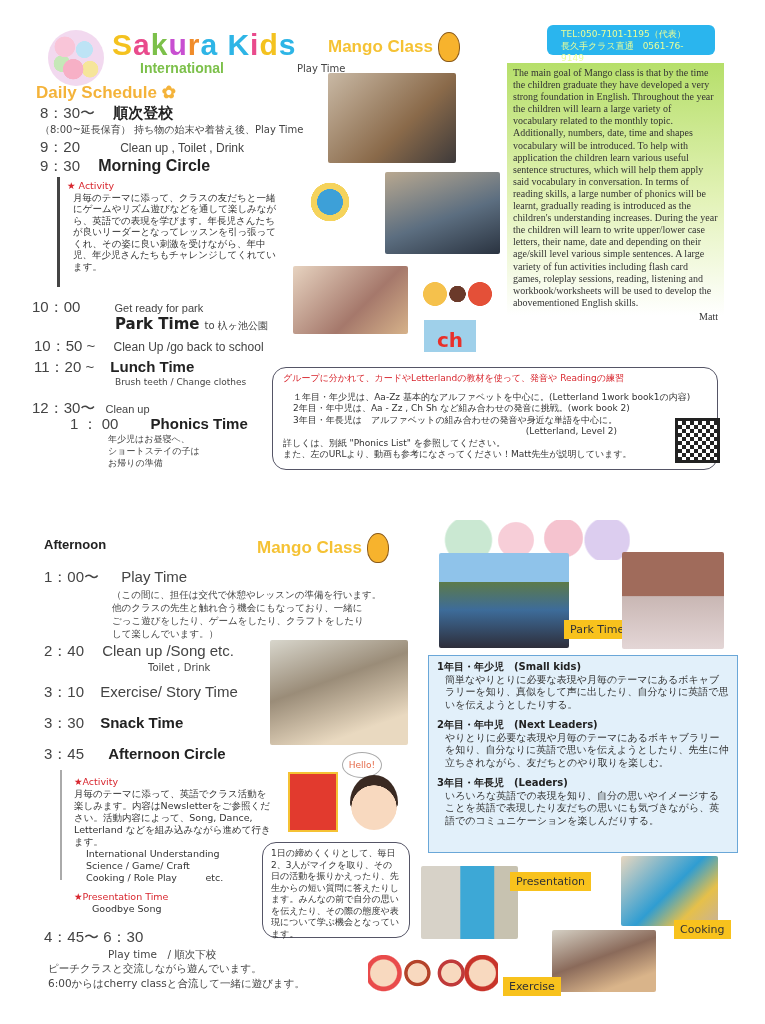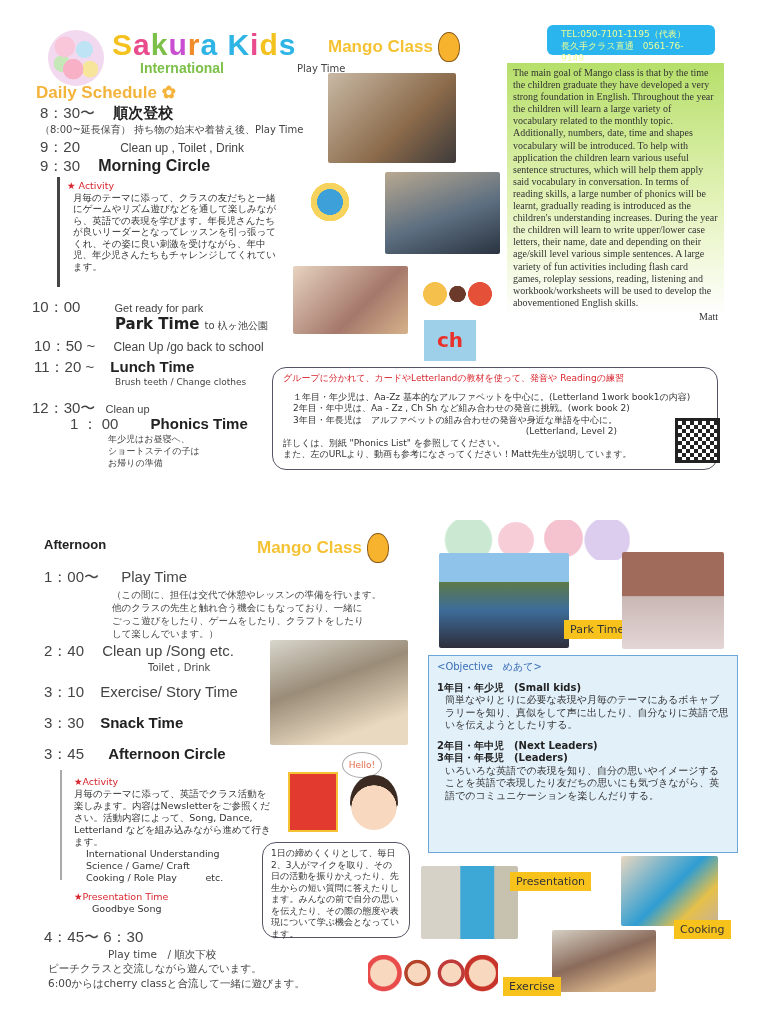--- a/index.html
+++ b/index.html
@@ -94,21 +94,21 @@
 <div class="abs small" style="left:108px;top:433px;font-size:9px;line-height:12px;white-space:pre-line">年少児はお昼寝へ、
 ショートステイの子は
 お帰りの準備</div>
 
 <div class="abs" style="left:297px;top:63px;font-size:10px;color:#444">Play Time</div>
 <div class="abs photo" style="left:328px;top:73px;width:128px;height:90px;background:linear-gradient(135deg,#c9b9a5,#8a6a4a 60%,#3e3a3a)"></div>
 <div class="abs" style="left:300px;top:172px;width:60px;height:60px;background:radial-gradient(circle,#3da0d8 0 30%,#f5d35c 31% 45%,transparent 46%)"></div>
 <div class="abs photo" style="left:385px;top:172px;width:115px;height:82px;background:linear-gradient(160deg,#b8a890,#5c6e80 55%,#2a3340)"></div>
 <div class="abs photo" style="left:293px;top:266px;width:115px;height:68px;background:linear-gradient(135deg,#e7d3c0,#a5786b 60%,#d6b28a)"></div>
 <div class="abs" style="left:420px;top:278px;width:75px;height:40px;background:radial-gradient(circle at 20% 40%,#f5c14c 0 18%,transparent 19%),radial-gradient(circle at 50% 40%,#6b3a2a 0 18%,transparent 19%),radial-gradient(circle at 80% 40%,#e45038 0 18%,transparent 19%)"></div>
-<div class="abs" style="left:424px;top:320px;width:52px;height:41px;background:#9fd0ea;color:#e9302a;font-weight:bold;font-size:20px;text-align:center;line-height:40px">ch</div>
+<div class="abs" style="left:424px;top:320px;width:52px;height:32px;background:#9fd0ea;color:#e9302a;font-weight:bold;font-size:20px;text-align:center;line-height:40px">ch</div>
 
 <div class="abs bubble" style="left:272px;top:367px;width:446px;height:103px;padding:5px 10px;font-size:9px;line-height:11.5px">
   <div class="red" style="margin-bottom:7px">グループに分かれて、カードやLetterlandの教材を使って、発音や Readingの練習</div>
   <div style="padding-left:10px">１年目・年少児は、Aa-Zz 基本的なアルファベットを中心に。(Letterland 1work book1の内容)</div>
   <div style="padding-left:10px">2年目・年中児は、Aa - Zz , Ch Sh など組み合わせの発音に挑戦。(work book 2)</div>
   <div style="padding-left:10px">3年目・年長児は　アルファベットの組み合わせの発音や身近な単語を中心に。</div>
   <div style="text-align:right;padding-right:90px">(Letterland, Level 2)</div>
   <div>詳しくは、別紙 "Phonics List" を参照してください。</div>
   <div>また、左のURLより、動画も参考になさってください！Matt先生が説明しています。</div>
 </div>
@@ -162,24 +162,24 @@
 <div class="abs time" style="left:44px;top:928px">4：45〜 6：30</div>
 <div class="abs" style="left:108px;top:948px;font-size:10.5px;color:#444">Play time　/ 順次下校</div>
 <div class="abs" style="left:48px;top:962px;font-size:10.5px;color:#444">ピーチクラスと交流しながら遊んでいます。</div>
 <div class="abs" style="left:48px;top:977px;font-size:10.5px;color:#444">6:00からはcherry classと合流して一緒に遊びます。</div>
 
 <div class="abs" style="left:440px;top:520px;width:190px;height:40px;background:radial-gradient(circle at 15% 50%,#bde3c7 0 14%,transparent 15%),radial-gradient(circle at 40% 50%,#f6c2cf 0 15%,transparent 16%),radial-gradient(circle at 65% 45%,#f3b5c4 0 15%,transparent 16%),radial-gradient(circle at 88% 50%,#d4c1ec 0 13%,transparent 14%);opacity:.8"></div>
 <div class="abs photo" style="left:439px;top:553px;width:130px;height:95px;background:linear-gradient(180deg,#8fc3ea 0 30%,#5c7a4a 31%,#3d6c9a 60%,#2e2e3a)"></div>
 <div class="abs label-y" style="left:564px;top:620px">Park Time</div>
 <div class="abs photo" style="left:622px;top:552px;width:102px;height:97px;background:linear-gradient(180deg,#a06b5b 0 45%,#c9b7b4 46%,#e4d6d6)"></div>
 <div class="abs obj">
-  <div class="t">&lt;Objective　めあて&gt;</div>
   <div class="h">1年目・年少児　(Small kids)</div>
   <div class="b">簡単なやりとりに必要な表現や月毎のテーマにあるボキャブラリーを知り、真似をして声に出したり、自分なりに英語で思いを伝えようとしたりする。</div>
   <div class="h">2年目・年中児　(Next Leaders)</div>
+  <div class="b">やりとりに必要な表現や月毎のテーマにあるボキャブラリーを知り、自分なりに英語で思いを伝えようとしたり、先生に仲立ちされながら、友だちとのやり取りを楽しむ。</div>
   <div class="h">3年目・年長児　(Leaders)</div>
   <div class="b">いろいろな英語での表現を知り、自分の思いやイメージすることを英語で表現したり友だちの思いにも気づきながら、英語でのコミュニケーションを楽しんだりする。</div>
 </div>
 <div class="abs photo" style="left:421px;top:866px;width:97px;height:73px;background:linear-gradient(90deg,#d7d2c8 0 40%,#3da8d6 41% 75%,#c7c2b0 76%)"></div>
 <div class="abs label-y" style="left:510px;top:872px">Presentation</div>
 <div class="abs photo" style="left:621px;top:856px;width:97px;height:70px;background:linear-gradient(135deg,#e8d7c0,#2f9dd2 50%,#e6c04a 75%,#c7b29a)"></div>
 <div class="abs label-y" style="left:674px;top:920px">Cooking</div>
 <div class="abs photo" style="left:552px;top:930px;width:104px;height:62px;background:linear-gradient(160deg,#d5d0c4,#8a6a5a 45%,#d9b48a 80%)"></div>
 <div class="abs label-y" style="left:503px;top:977px">Exercise</div>
 <div class="abs" style="left:368px;top:955px;width:130px;height:45px;background:radial-gradient(circle at 12% 40%,#f8d9bf 0 11%,#e94b4b 12% 15%,transparent 16%),radial-gradient(circle at 38% 40%,#f8d9bf 0 11%,#b4432a 12% 15%,transparent 16%),radial-gradient(circle at 64% 40%,#f8d9bf 0 11%,#c03a3a 12% 15%,transparent 16%),radial-gradient(circle at 88% 40%,#f8d9bf 0 11%,#c8342a 12% 15%,transparent 16%)"></div>

